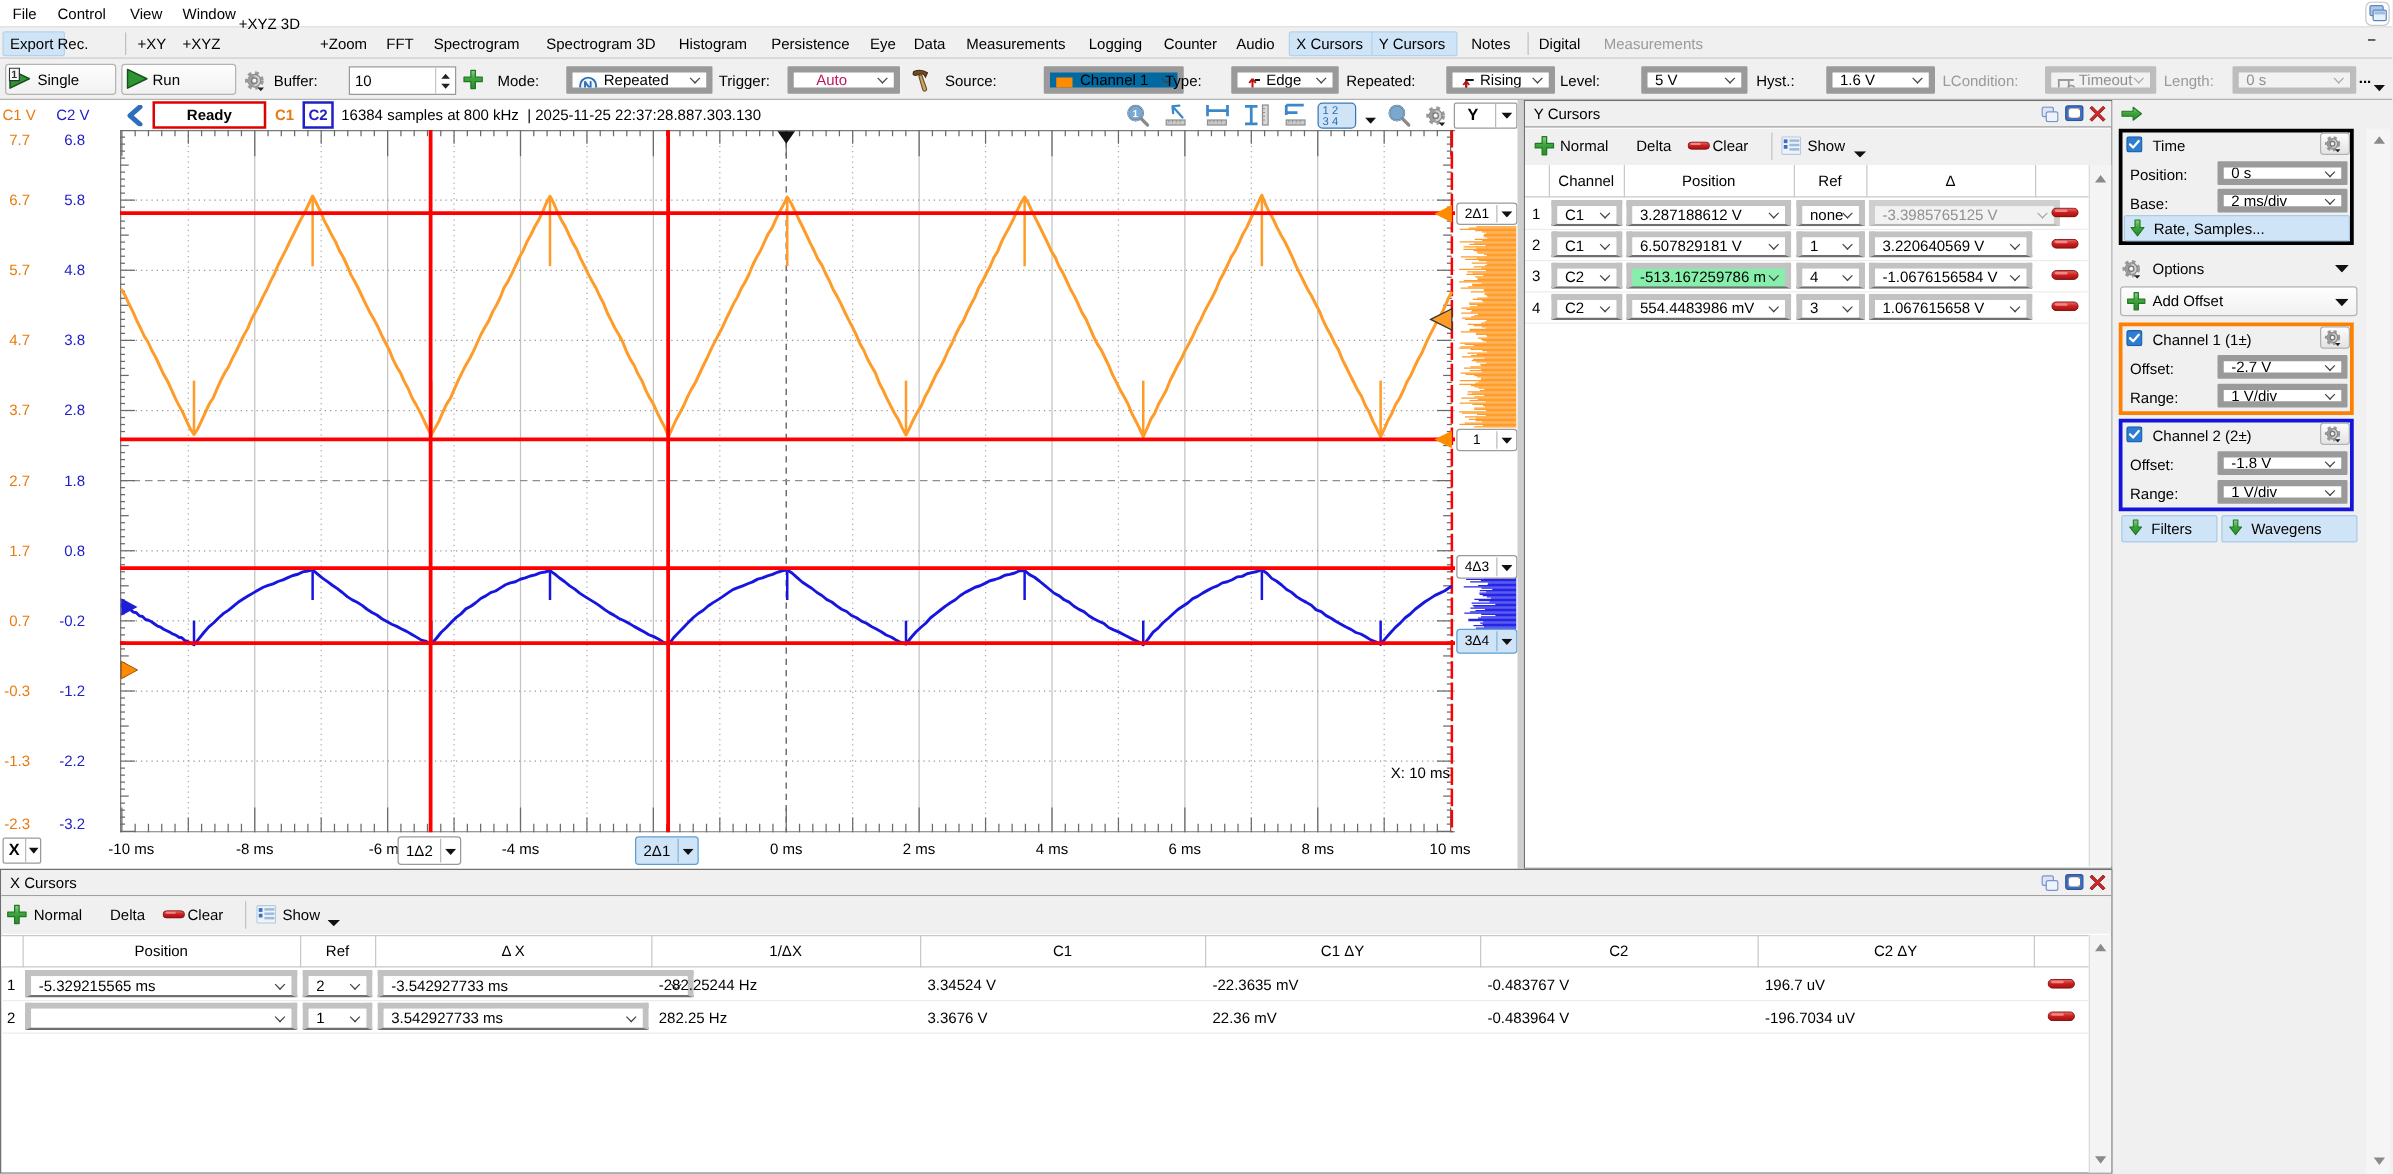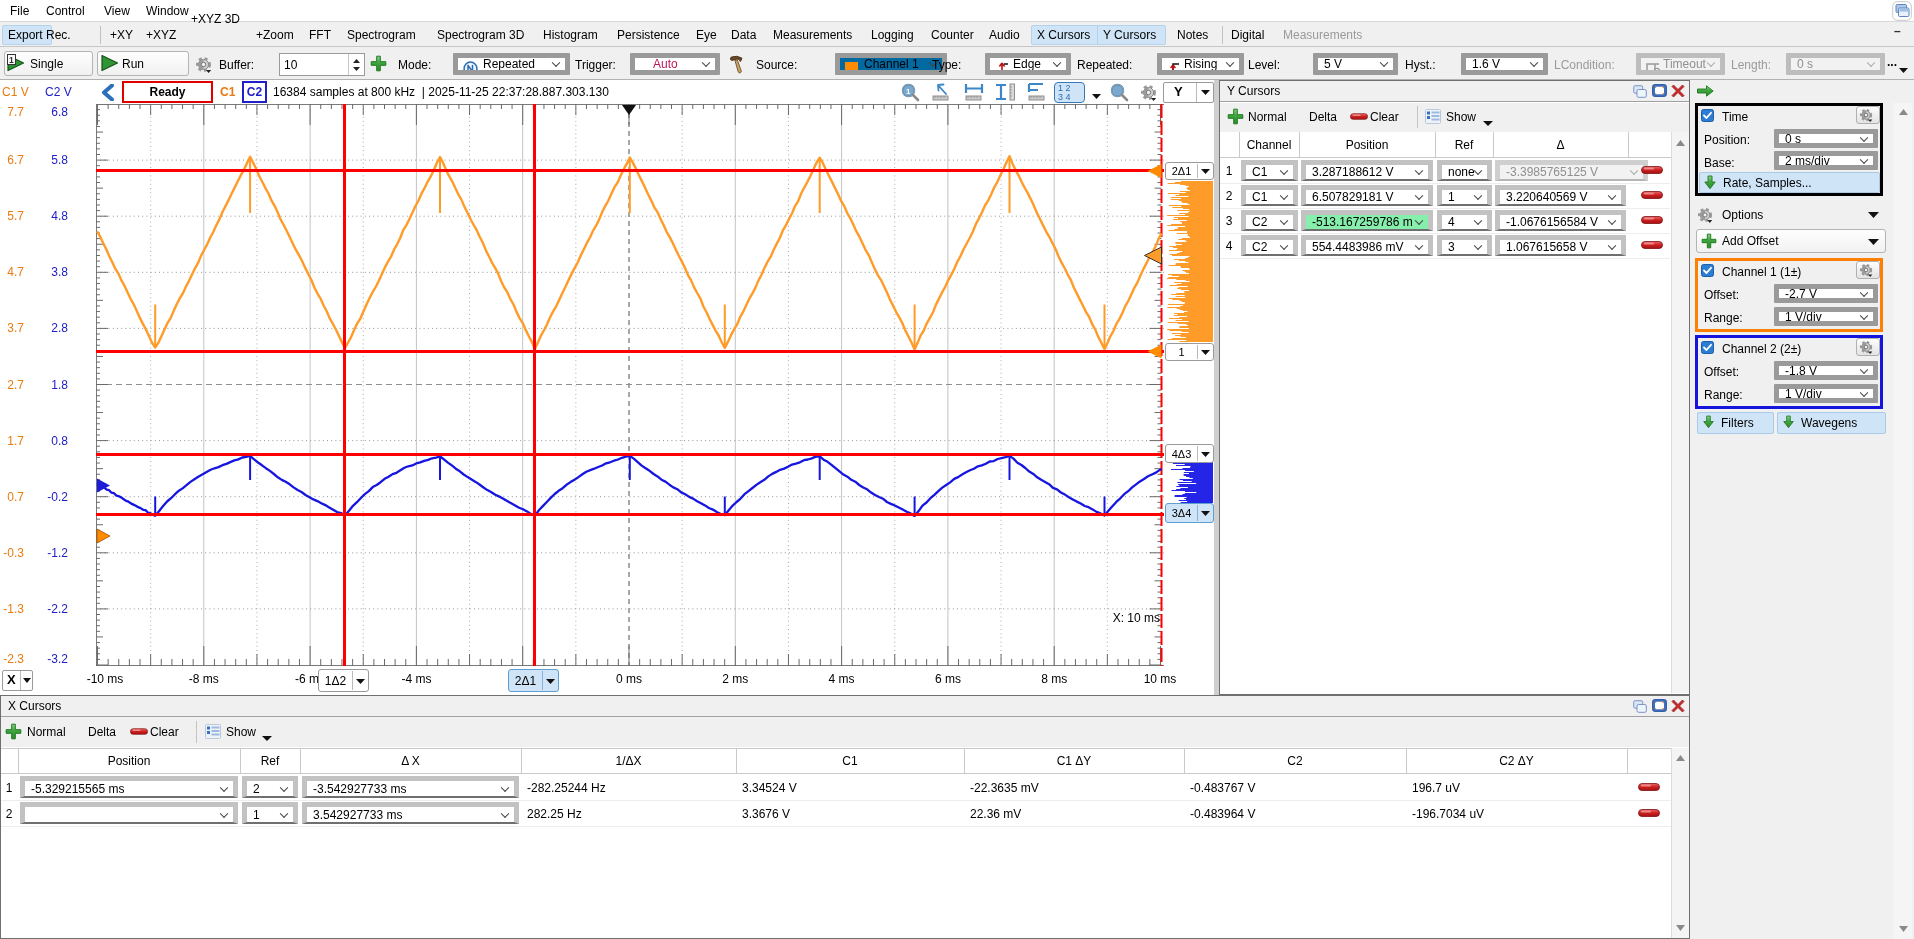--- a/index.html
+++ b/index.html
@@ -1314,21 +1314,21 @@
 <div class="t" style="left:1406px;top:754px;width:221px;text-align:center">C2 ΔY</div>
 <div class="t" style="left:2px;top:781px;width:14px;text-align:center">1</div>
 <div class="combo" style="left:20px;top:776px;width:218px;height:22px;background:#fff;border-color:#c2c2c2;border-bottom:2px solid #6f6f6f;">
     <span class="ct" style="left:6px;color:#000;">-5.329215565 ms</span>
     <span class="chev" style="border-color:#444"></span>
   </div>
 <div class="combo" style="left:242px;top:776px;width:56px;height:22px;background:#fff;border-color:#c2c2c2;border-bottom:2px solid #6f6f6f;">
     <span class="ct" style="left:6px;color:#000;">2</span>
     <span class="chev" style="border-color:#444"></span>
   </div>
-<div class="combo" style="left:302px;top:776px;width:217px;height:22px;background:#fff;border-color:#c2c2c2;border-bottom:2px solid #6f6f6f;">
+<div class="combo" style="left:302px;top:776px;width:253px;height:22px;background:#fff;border-color:#c2c2c2;border-bottom:2px solid #6f6f6f;">
     <span class="ct" style="left:6px;color:#000;">-3.542927733 ms</span>
     <span class="chev" style="border-color:#444"></span>
   </div>
 <div class="t" style="left:527px;top:781px;">-282.25244 Hz</div>
 <div class="t" style="left:742px;top:781px;">3.34524 V</div>
 <div class="t" style="left:970px;top:781px;">-22.3635 mV</div>
 <div class="t" style="left:1190px;top:781px;">-0.483767 V</div>
 <div class="t" style="left:1412px;top:781px;">196.7 uV</div>
 <svg class="ab" style="left:1638px;top:783px" width="22" height="8" viewBox="0 0 22 8">
     <rect x="0.5" y="0.5" width="21" height="7" rx="3.5" fill="url(#rgrad)" stroke="#801010" stroke-width="0.8"></rect>

